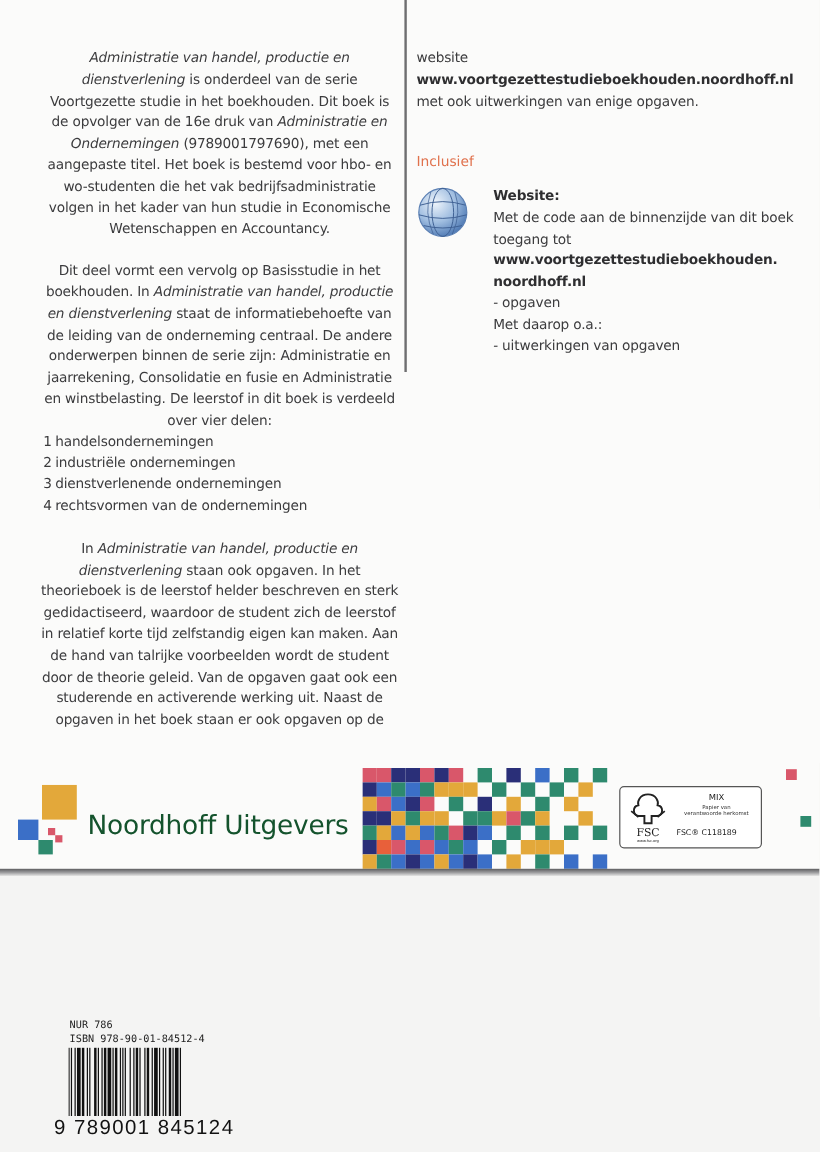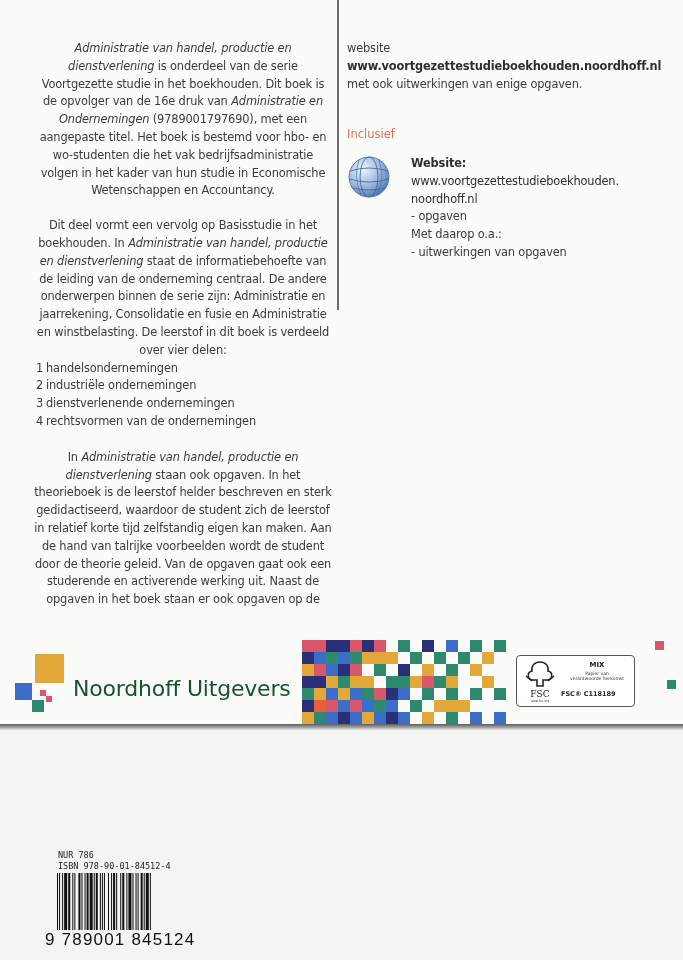--- a/index.html
+++ b/index.html
@@ -36,38 +36,38 @@
     color:#e0714c; font-weight:normal; font-size:11.5px;
   }
   .globe {
     position:absolute; left:347px; top:155px; width:44px; height:44px;
   }
   .website-block {
     position:absolute; left:411px; top:155px; width:270px;
     font-size:11.4px; line-height:17.8px; letter-spacing:-0.15px;
   }
   .website-block .hdr { font-weight:bold; color:#2e2e30; }
-  .website-block .url { font-weight:normal; color:#2e2e30; }
+  .website-block .url { font-weight:bold; color:#2e2e30; }
   .logo-mark { position:absolute; left:15px; top:654px; width:50px; height:60px; }
   .logo-text {
     position:absolute; left:73px; top:676px;
     font-size:22px; color:#14532d; letter-spacing:-0.2px;
   }
   .mosaic { position:absolute; left:302px; top:640px; }
   .fsc {
     position:absolute; left:516px; top:655px; width:117px; height:50px;
     border:1.5px solid #555; border-radius:4px; background:#fff;
   }
   .fsc .tree { position:absolute; left:6px; top:3px; width:34px; height:44px; }
   .fsc .mix { position:absolute; left:46px; top:5px; width:68px; text-align:center;
-    font-size:7px; font-weight:bold; color:#222; }
+    font-size:7px; font-weight:normal; color:#222; }
   .fsc .paper { position:absolute; left:46px; top:15px; width:68px; text-align:center;
     font-size:4.5px; line-height:5px; color:#333; }
-  .fsc .code { position:absolute; left:44px; top:34px; width:68px; text-align:left;
-    font-size:6.5px; font-weight:bold; color:#222; }
+  .fsc .code { position:absolute; left:29px; top:34px; width:68px; text-align:right;
+    font-size:6.5px; font-weight:normal; color:#222; }
   .deco-sq { position:absolute; width:9px; height:9px; }
   .band-shadow {
     position:absolute; left:0; top:724px; width:683px; height:6px;
     background:linear-gradient(#5d5d5f, #9a9a9c 50%, #e5e5e4);
   }
   .barcode-text {
     position:absolute; left:58px; top:850px;
     font-family:"DejaVu Sans Mono", monospace; font-size:8.5px; line-height:11px; color:#222;
   }
   .barcode { position:absolute; left:57px; top:873px; width:130px; height:68px; }
@@ -129,20 +129,21 @@
     </radialGradient>
   </defs>
   <circle cx="22" cy="22" r="20" fill="url(#gg)" stroke="#5a7fb3" stroke-width="1"></circle>
   <ellipse cx="22" cy="22" rx="9" ry="20" fill="none" stroke="#3e5f92" stroke-width="0.8"></ellipse>
   <path d="M3 16 Q22 10 41 16 M2 24 Q22 30 42 24 M6 33 Q22 37 38 33" fill="none" stroke="#3e5f92" stroke-width="0.8"></path>
   <path d="M12 5 Q6 22 14 40 M32 5 Q38 22 30 40" fill="none" stroke="#3e5f92" stroke-width="0.6"></path>
 </svg>
 
 <div class="website-block">
   <div class="hdr">Website:</div>
+  <div>Met de code aan de binnenzijde van dit boek toegang tot</div>
   <div class="url">www.voortgezettestudieboekhouden.</div>
   <div class="url">noordhoff.nl</div>
   <div>- opgaven</div>
   <div>Met daarop o.a.:</div>
   <div>- uitwerkingen van opgaven</div>
 </div>
 
 <svg class="logo-mark" viewBox="0 0 50 60">
   <rect x="20" y="0" width="29" height="29" fill="#e3a83a"></rect>
   <rect x="0" y="29" width="17" height="17" fill="#3b6fc7"></rect>

